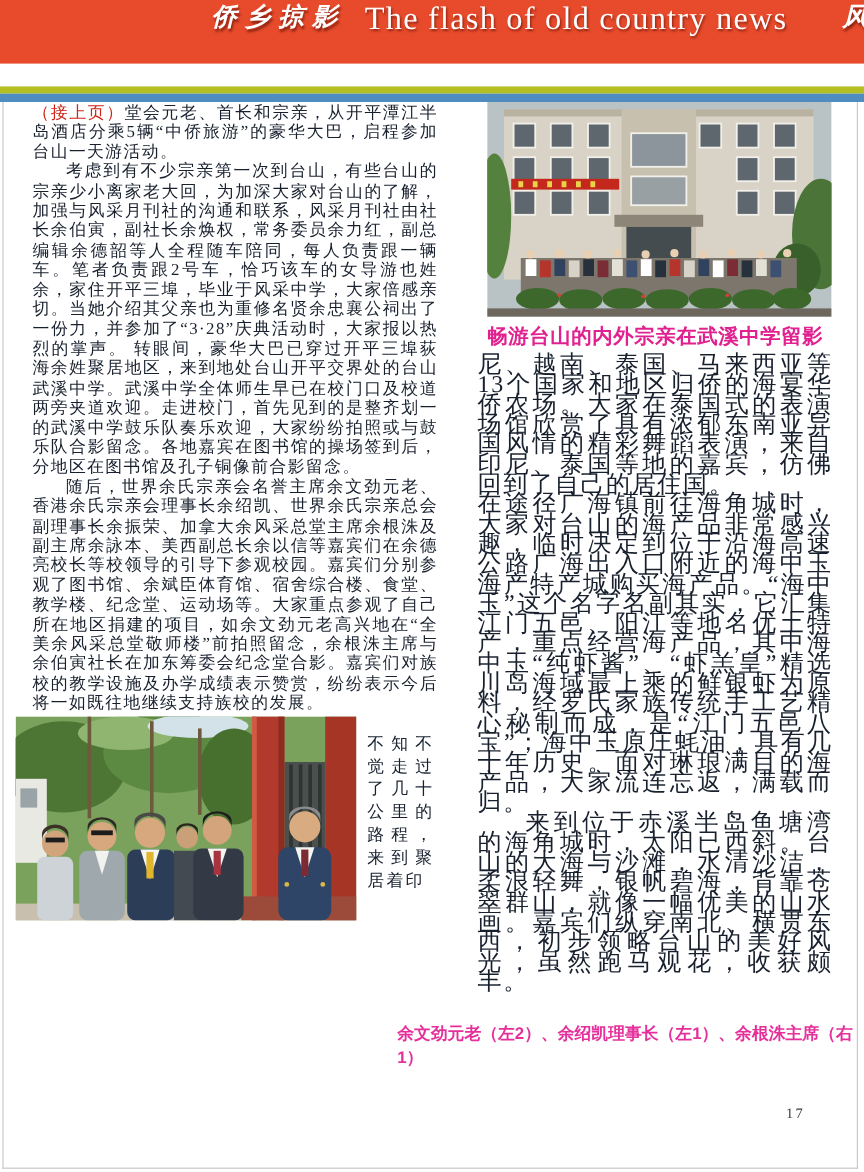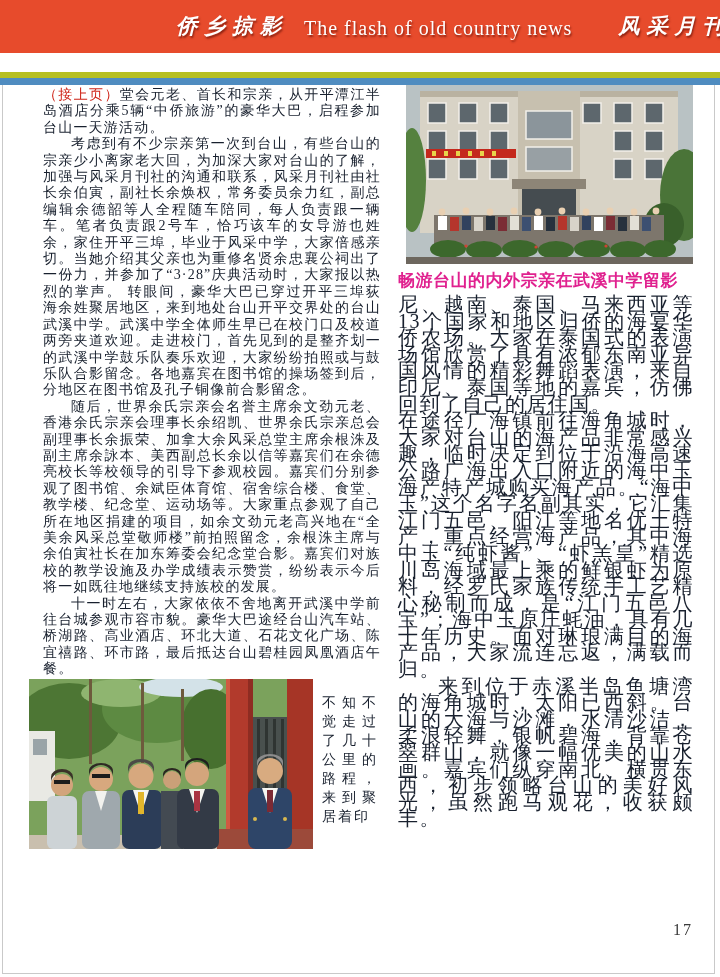--- a/index.html
+++ b/index.html
@@ -1,71 +1,70 @@
 <!DOCTYPE html>
 <html><head>
 <meta charset="utf-8">
 <style>
   html,body{margin:0;padding:0;background:#fff;}
   .page{position:relative;width:720px;height:977px;background:#fff;overflow:hidden;
         font-family:"Liberation Serif","DejaVu Serif",serif;}
   
   .masthead{position:absolute;top:0;left:0;width:720px;height:53px;background:#e74b2c;
-            display:flex;align-items:flex-end;padding:0 0 13px 176px;box-sizing:border-box;color:#fff;}
+            display:flex;padding:0 0 13px 176px;box-sizing:border-box;color:#fff;}
   .mh-cn{font-size:21px;letter-spacing:7px;font-style:italic;font-weight:bold;
          text-shadow:1px 2px 2px rgba(110,20,8,.75);white-space:nowrap;}
-  .mh-en{font-size:20px;margin:0 46px 0 16px;letter-spacing:1px;white-space:nowrap;
+  .mh-en{font-size:27px;margin:0 46px 0 16px;letter-spacing:1px;white-space:nowrap;
          text-shadow:1px 2px 2px rgba(110,20,8,.75);font-family:Liberation Serif, serif;}
   .stripe-y{position:absolute;top:72px;left:0;width:720px;height:6px;background:#b6bf22;}
   .stripe-b{position:absolute;top:78px;left:0;width:720px;height:7px;background:#4f8cc0;}
   
   .content{position:absolute;top:85px;left:2px;width:713px;height:889px;background:#fff;
            border-left:1px solid #c9c9c9;border-right:1px solid #c9c9c9;border-bottom:1px solid #c9c9c9;
            box-sizing:border-box;}
-  .col-left{position:absolute;left:40px;top:2px;width:338px;}
+  .col-left{position:absolute;left:24px;top:2px;width:338px;}
   .col-right{position:absolute;left:395px;top:0;width:296px;}
   .body-text{margin:0;font-size:14px;line-height:16.4px;letter-spacing:1.2px;color:#18202e;
              text-align:justify;}
   .col-right .body-text{font-size:20px;line-height:16.6px;letter-spacing:1.4px;}
   .indent{text-indent:2em;}
   .red{color:#cf2418;}
   .photo-row{display:flex;gap:9px;margin:1px 0 0 -14px;}
   figure{margin:0;}
   .photo-walk{width:284px;height:170px;flex:0 0 auto;}
   .narrow-col{width:56px;line-height:19px;letter-spacing:2px;margin-top:14px;}
   .photo-school{width:287px;height:179px;margin-left:8px;}
   .photo-school svg,.photo-walk svg{display:block;width:100%;height:100%;}
   .photo-caption{margin:5px 0 4px;font-family:"Liberation Sans","DejaVu Sans",sans-serif;
-                 font-size:17px;font-weight:bold;color:#e0218f;letter-spacing:.5px;}
+                 font-size:17px;font-weight:bold;color:#e0218f;text-align:center;letter-spacing:.5px;}
   .bottom-caption{position:absolute;left:313px;top:766px;width:402px;
                   font-family:"Liberation Sans","DejaVu Sans",sans-serif;
                   font-size:14px;font-weight:bold;color:#e5309b;line-height:20px;}
   .bc1{padding-left:15px;}
-  .page-number{position:absolute;left:670px;top:836px;font-size:16px;color:#3a3a3a;letter-spacing:2px;}
+  .page-number{position:absolute;left:652px;top:836px;font-size:12px;color:#3a3a3a;letter-spacing:2px;}
 </style>
 </head>
 <body>
 
 <div class="page">
 
   <header class="masthead">
     <span class="mh-cn">侨乡掠影</span>
     <span class="mh-en">The flash of old country news</span>
     <span class="mh-cn">风采月刊</span>
   </header>
   <div class="stripe-y"></div>
   <div class="stripe-b"></div>
 
   <main class="content">
 
     <section class="col-left">
       <p class="body-text"><span class="red">（接上页）</span><span>堂会元老、首长和宗亲，从开平潭江半岛酒店分乘5辆“中侨旅游”的豪华大巴，启程参加台山一天游活动。</span></p>
       <p class="body-text indent">考虑到有不少宗亲第一次到台山，有些台山的宗亲少小离家老大回，为加深大家对台山的了解，加强与风采月刊社的沟通和联系，风采月刊社由社长余伯寅，副社长余焕权，常务委员余力红，副总编辑余德韶等人全程随车陪同，每人负责跟一辆车。笔者负责跟2号车，恰巧该车的女导游也姓余，家住开平三埠，毕业于风采中学，大家倍感亲切。当她介绍其父亲也为重修名贤余忠襄公祠出了一份力，并参加了“3·28”庆典活动时，大家报以热烈的掌声。 转眼间，豪华大巴已穿过开平三埠荻海余姓聚居地区，来到地处台山开平交界处的台山武溪中学。武溪中学全体师生早已在校门口及校道两旁夹道欢迎。走进校门，首先见到的是整齐划一的武溪中学鼓乐队奏乐欢迎，大家纷纷拍照或与鼓乐队合影留念。各地嘉宾在图书馆的操场签到后，分地区在图书馆及孔子铜像前合影留念。</p>
       <p class="body-text indent">随后，世界余氏宗亲会名誉主席余文劲元老、香港余氏宗亲会理事长余绍凯、世界余氏宗亲总会副理事长余振荣、加拿大余风采总堂主席余根洙及副主席余詠本、美西副总长余以信等嘉宾们在余德亮校长等校领导的引导下参观校园。嘉宾们分别参观了图书馆、余斌臣体育馆、宿舍综合楼、食堂、教学楼、纪念堂、运动场等。大家重点参观了自己所在地区捐建的项目，如余文劲元老高兴地在“全美余风采总堂敬师楼”前拍照留念，余根洙主席与余伯寅社长在加东筹委会纪念堂合影。嘉宾们对族校的教学设施及办学成绩表示赞赏，纷纷表示今后将一如既往地继续支持族校的发展。</p>
-      <p class="body-text indent">十一时左右，大家依依不舍地离开武溪中学前往台城参观市容市貌。豪华大巴途经台山汽车站、桥湖路、高业酒店、环北大道、石花文化广场、陈宜禧路、环市路，最后抵达台山碧桂园凤凰酒店午餐。</p>
 
       <div class="photo-row">
         <figure class="photo-walk">
           <svg viewBox="0 0 284 170" preserveAspectRatio="none">
             <rect width="284" height="170" fill="#7ba25c"></rect>
             <ellipse cx="40" cy="42" rx="52" ry="38" fill="#4d7634"></ellipse>
             <ellipse cx="128" cy="30" rx="55" ry="34" fill="#5d8a42"></ellipse>
             <ellipse cx="92" cy="14" rx="40" ry="14" fill="#8fb570"></ellipse>
             <ellipse cx="152" cy="8" rx="42" ry="10" fill="#d3e2e8"></ellipse>
             <ellipse cx="182" cy="50" rx="30" ry="40" fill="#47702f"></ellipse>
@@ -221,17 +220,18 @@
           <rect x="0" y="172" width="287" height="7" fill="#6d675e"></rect>
         </svg>
       </figure>
       <h2 class="photo-caption">畅游台山的内外宗亲在武溪中学留影</h2>
       <p class="body-text">尼、越南、泰国、马来西亚等13个国家和地区归侨的海宴华侨农场。大家在泰国式的表演场馆欣赏了具有浓郁东南亚异国风情的精彩舞蹈表演，来自印尼、泰国等地的嘉宾，仿佛回到了自己的居住国。</p>
       <p class="body-text">在途径广海镇前往海角城时，大家对台山的海产品非常感兴趣，临时决定到位于沿海高速公路广海出入口附近的海中玉海产特产城购买海产品。“海中玉”这个名字名副其实，它汇集江门五邑、阳江等地名优土特产，重点经营海产品，其中海中玉“纯虾酱”、“虾羔皇”精选川岛海域最上乘的鲜银虾为原料，经罗氏家族传统手工艺精心秘制而成，是“江门五邑八宝”；海中玉原庄蚝油，具有几十年历史。面对琳琅满目的海产品，大家流连忘返，满载而归。</p>
       <p class="body-text indent">来到位于赤溪半岛鱼塘湾的海角城时，太阳已西斜。台山的大海与沙滩，水清沙洁，柔浪轻舞，银帆碧海，背靠苍翠群山，就像一幅优美的山水画。嘉宾们纵穿南北、横贯东西，初步领略台山的美好风光，虽然跑马观花，收获颇丰。</p>
     </section>
 
     <div class="bottom-caption">
+      <div class="bc1">余文劲元老（左2）、余绍凯理事长（左1）、余根洙主席（右1）</div>
     </div>
     <div class="page-number">17</div>
 
   </main>
 </div>
 
 </body></html>

